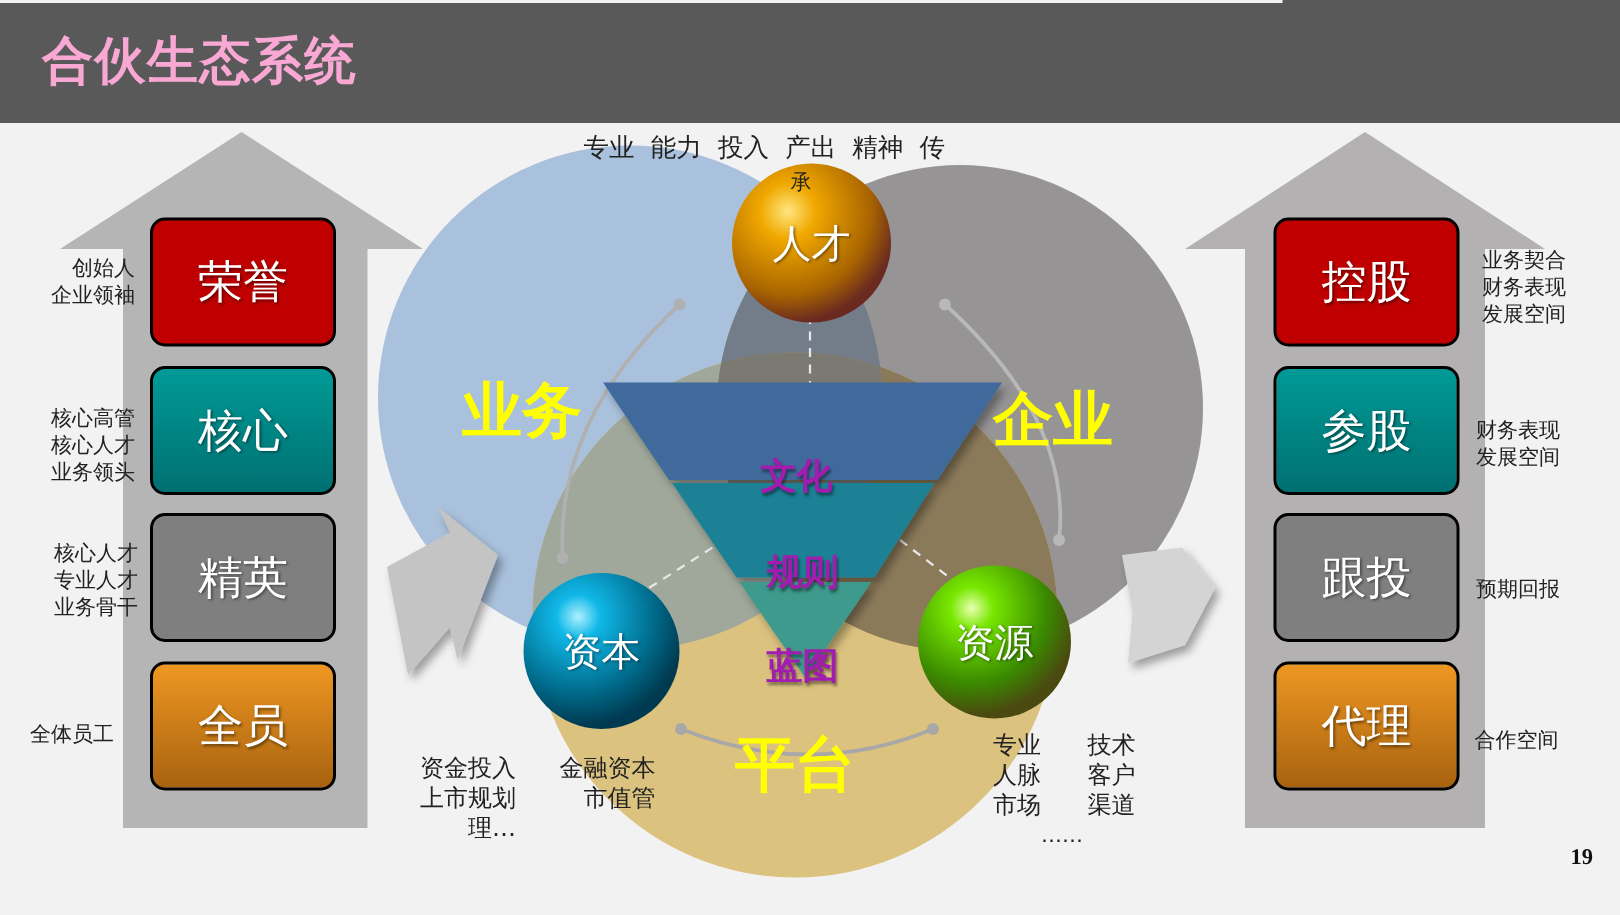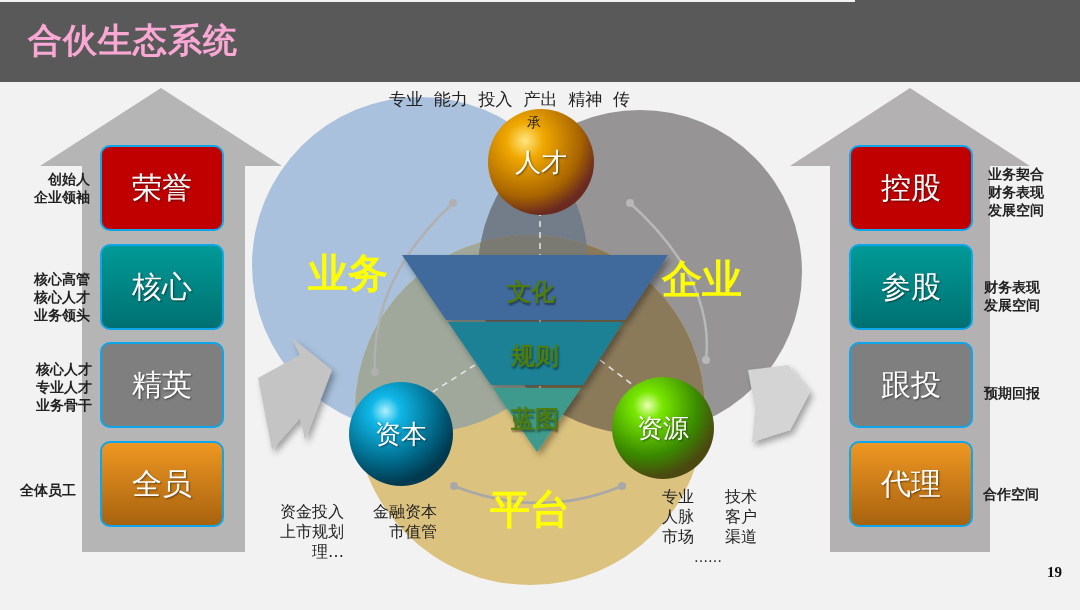--- a/index.html
+++ b/index.html
@@ -2,28 +2,28 @@
 <html><head>
 <meta charset="utf-8">
 <style>
   html, body { margin:0; padding:0; }
   body { width:1080px; height:610px; background:#f2f2f2; position:relative; overflow:hidden;
          font-family:"DejaVu Sans","Liberation Sans",sans-serif; }
   .titlebar { position:absolute; left:0; top:2px; width:1080px; height:80px; background:#595959; }
   .titlebar-topline { position:absolute; left:855px; top:0; width:225px; height:3px; background:#595959; }
   .title { position:absolute; left:28px; top:16px; color:#f9a8d4; font-size:34px; font-weight:bold; letter-spacing:1px; }
   .abs { position:absolute; }
-  .box { position:absolute; width:124px; height:86px; border-radius:10px; border:2px solid #0ea5e9;
+  .box { position:absolute; width:124px; height:86px; border-radius:10px; border:2px solid #000000;
          box-sizing:border-box; display:flex; align-items:center; justify-content:center;
          color:#fff; font-size:30px; text-shadow:1px 1px 2px rgba(0,0,0,.5); }
-  .side-text { position:absolute; font-size:14px; color:#222; line-height:18px;font-weight:bold; }
+  .side-text { position:absolute; font-size:14px; color:#222; line-height:18px; }
   .ball { position:absolute; border-radius:50%; display:flex; align-items:center; justify-content:center;
           color:#fff; font-weight:normal; font-size:26px; text-shadow:1px 1px 2px rgba(0,0,0,.5); }
   .circle-label { position:absolute; color:#ffff00; font-weight:bold; font-size:40px; }
-  .funnel-label { position:absolute; color:#4d7c0f; font-weight:bold; font-size:24px; text-shadow:1px 2px 2px rgba(0,0,0,.45); }
+  .funnel-label { position:absolute; color:#a21caf; font-weight:bold; font-size:24px; text-shadow:1px 2px 2px rgba(0,0,0,.45);margin-top:25px; }
   .small-text { position:absolute; font-size:16px; color:#222; line-height:20px; }
   .page-num { position:absolute; right:18px; top:564px; font-family:Liberation Serif, serif; font-size:15px; font-weight:bold; color:#111; }
 </style>
 </head>
 <body>
 
 <div class="titlebar-topline"></div>
 <div class="titlebar">
   <div class="title">合伙生态系统</div>
 </div>

